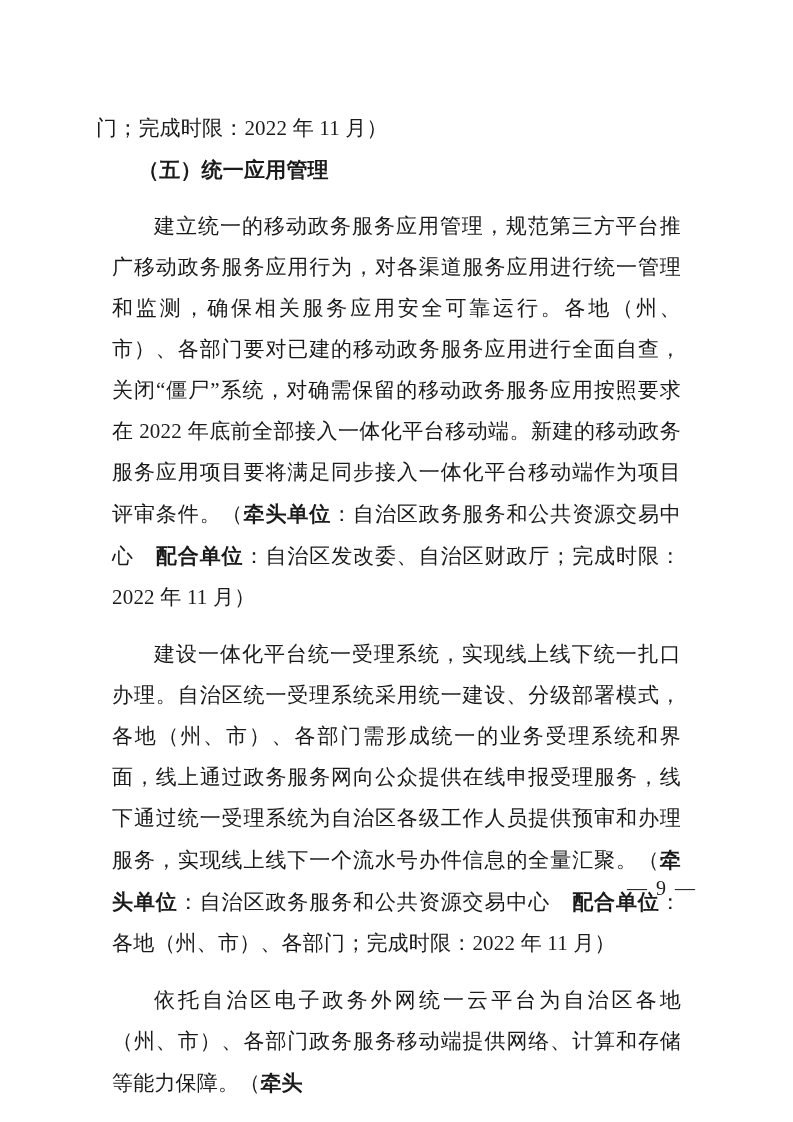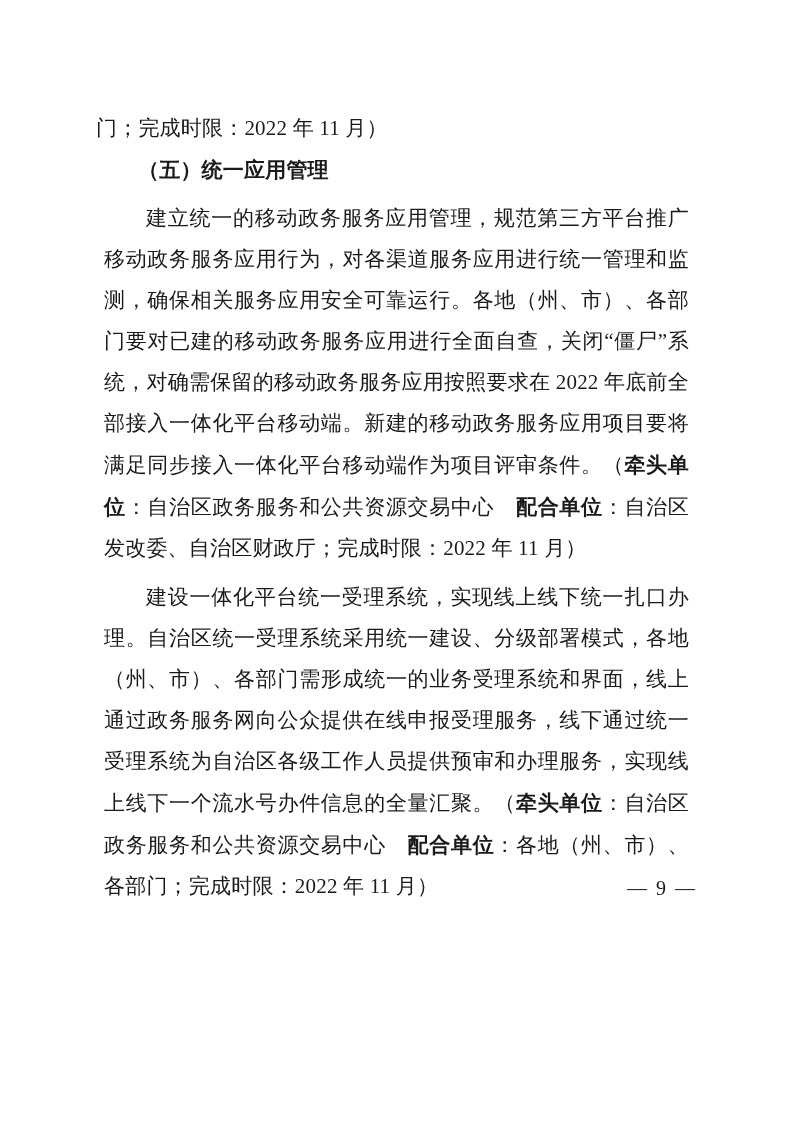--- a/index.html
+++ b/index.html
@@ -29,21 +29,21 @@
     line-height: 41px;
     text-align: justify;
     text-justify: inter-ideograph;
     letter-spacing: 0.2px;
   }
   .para {
     margin: 0;
     text-indent: 0;
   }
   .para-indent {
-    margin: 8px;
+    margin: 16px;
     text-indent: 42px;
   }
   .heading {
     margin: 0;
     text-indent: 42px;
     font-weight: bold;
     font-family: Liberation Sans, sans-serif;
   }
   .bold-run {
     font-weight: bold;
@@ -69,17 +69,18 @@
     <p class="para">门；完成时限：2022 年 11 月）</p>
 
     <p class="heading">（五）统一应用管理</p>
 
     <p class="para-indent"><span>建立统一的移动政务服务应用管理，规范第三方平台推广移动政务服务应用行为，对各渠道服务应用进行统一管理和监测，确保相关服务应用安全可靠运行。各地（州、市）、各部门要对已建的移动政务服务应用进行全面自查，关闭“僵尸”系统，对确需保留的移动政务服务应用按照要求在 2022 年底前全部接入一体化平台移动端。新建的移动政务服务应用项目要将满足同步接入一体化平台移动端作为项目评审条件。（</span><span class="bold-run">牵头单位</span><span>：自治区政务服务和公共资源交易中心　</span><span class="bold-run">配合单位</span><span>：自治区发改委、自治区财政厅；完成时限：2022 年 11 月）</span></p>
 
 
     <p class="para-indent"><span>建设一体化平台统一受理系统，实现线上线下统一扎口办理。自治区统一受理系统采用统一建设、分级部署模式，各地（州、市）、各部门需形成统一的业务受理系统和界面，线上通过政务服务网向公众提供在线申报受理服务，线下通过统一受理系统为自治区各级工作人员提供预审和办理服务，实现线上线下一个流水号办件信息的全量汇聚。（</span><span class="bold-run">牵头单位</span><span>：自治区政务服务和公共资源交易中心　</span><span class="bold-run">配合单位</span><span>：各地（州、市）、各部门；完成时限：2022 年 11 月）</span></p>
 
 
+    <p class="para-indent"><span>依托自治区电子政务外网统一云平台为自治区各地（州、市）、各部门政务服务移动端提供网络、计算和存储等能力保障。（</span><span class="bold-run">牵头</span></p>
 
   </div>
 
   <div class="page-number">— 9 —</div>
 </div>
 
 </body></html>

